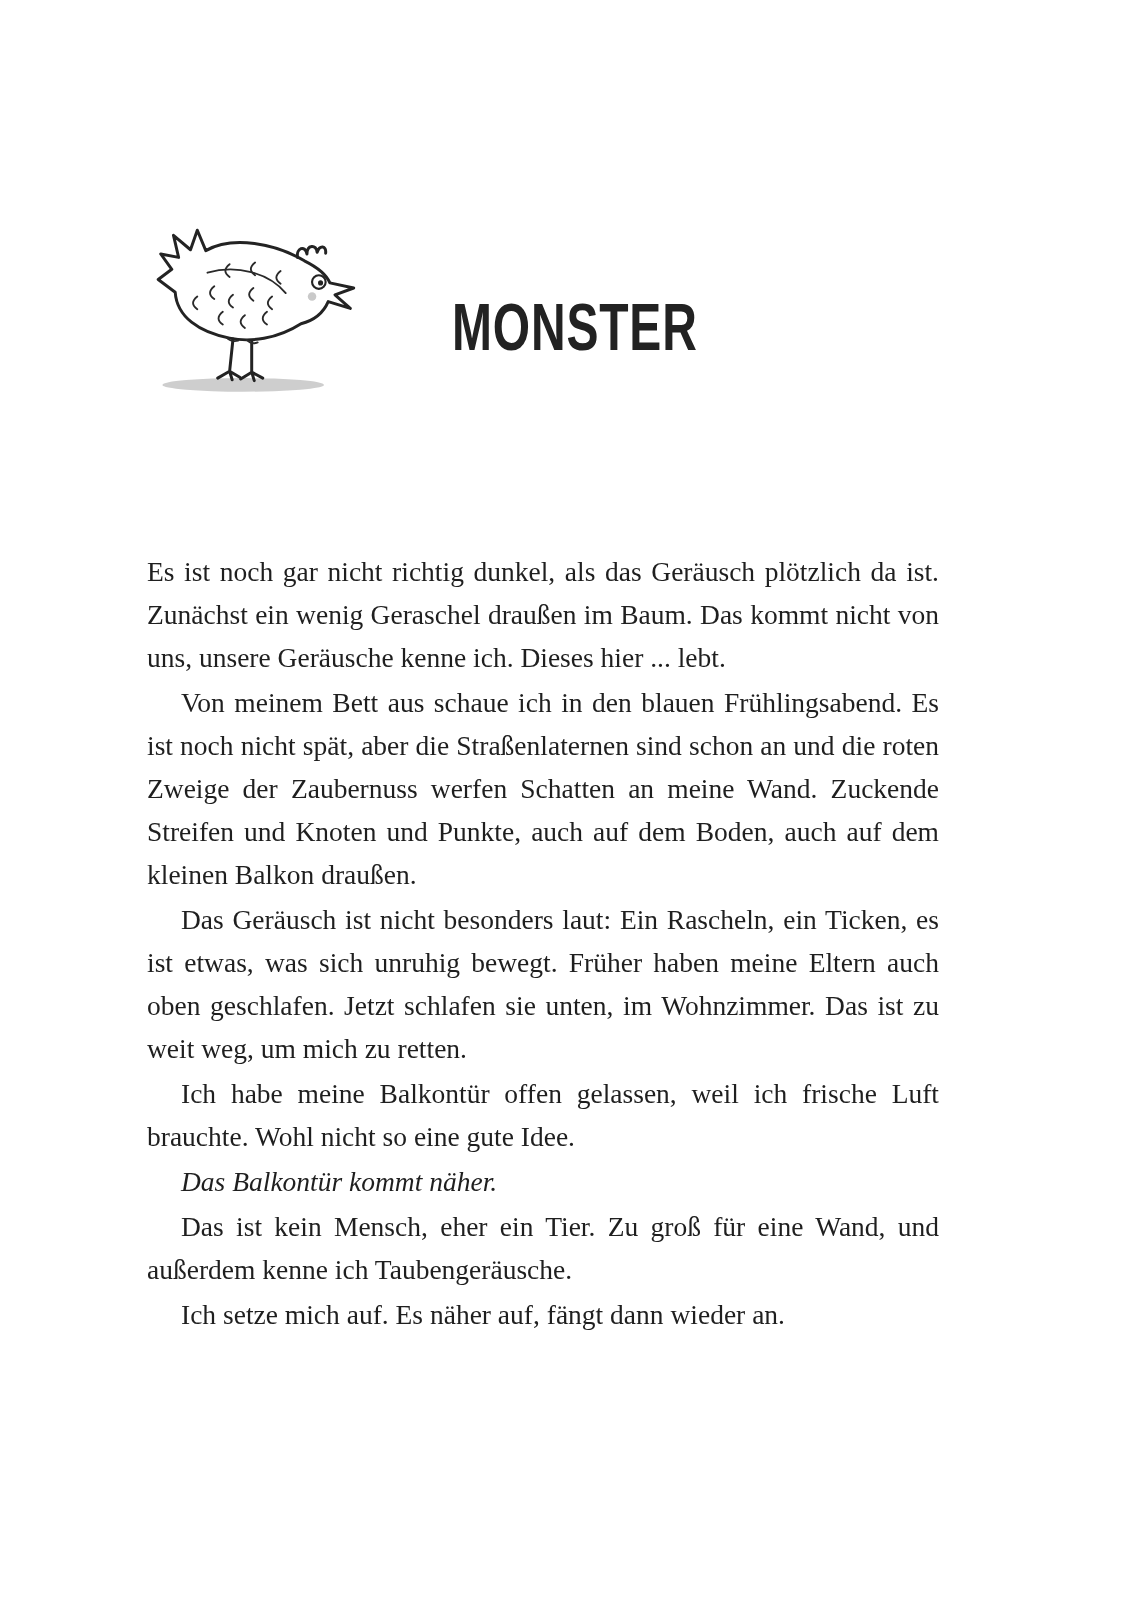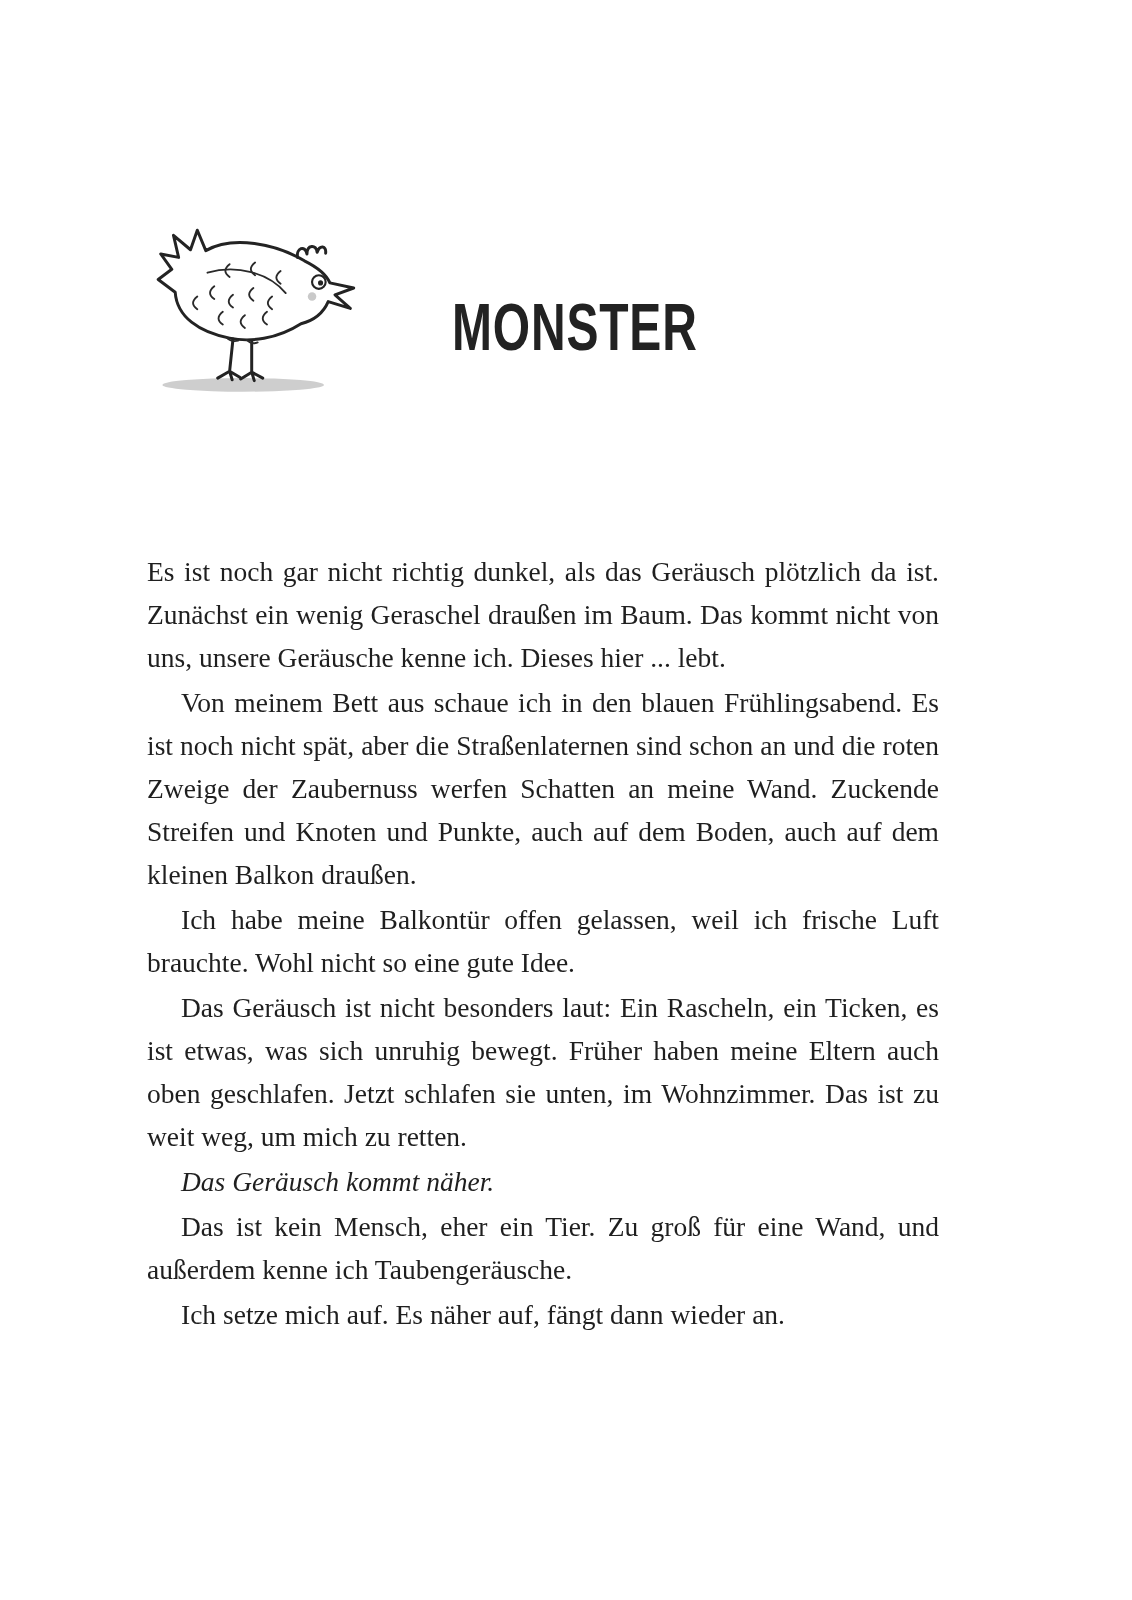--- a/index.html
+++ b/index.html
@@ -140,22 +140,22 @@
 
       <path class="feather" d="M 92 148 q 6 6 14 4 M 116 151 q 6 6 13 3"></path>
     </svg>
   </div>
 
   <div class="chapter-title">MONSTER</div>
 
   <div class="text-block">
     <p>Es ist noch gar nicht richtig dunkel, als das Geräusch plötzlich da ist. Zunächst ein wenig Geraschel draußen im Baum. Das kommt nicht von uns, unsere Geräusche kenne ich. Dieses hier ... lebt.</p>
     <p class="indent">Von meinem Bett aus schaue ich in den blauen Frühlingsabend. Es ist noch nicht spät, aber die Straßenlaternen sind schon an und die roten Zweige der Zaubernuss werfen Schatten an meine Wand. Zuckende Streifen und Knoten und Punkte, auch auf dem Boden, auch auf dem kleinen Balkon draußen.</p>
+    <p class="indent">Das Geräusch ist nicht besonders laut: Ein Rascheln, ein Ticken, es ist etwas, was sich unruhig bewegt. Früher haben meine Eltern auch oben geschlafen. Jetzt schlafen sie unten, im Wohnzimmer. Das ist zu weit weg, um mich zu retten.</p>
     <p class="indent">Ich habe meine Balkontür offen gelassen, weil ich frische Luft brauchte. Wohl nicht so eine gute Idee.</p>
-    <p class="indent">Das Geräusch ist nicht besonders laut: Ein Rascheln, ein Ticken, es ist etwas, was sich unruhig bewegt. Früher haben meine Eltern auch oben geschlafen. Jetzt schlafen sie unten, im Wohnzimmer. Das ist zu weit weg, um mich zu retten.</p>
-    <p class="indent italic">Das Geräusch kommt näher.</p>
+    <p class="indent italic">Das Balkontür kommt näher.</p>
     <p class="indent">Das ist kein Mensch, eher ein Tier. Zu groß für eine Wand, und außerdem kenne ich Taubengeräusche.</p>
     <p class="indent">Ich setze mich auf. Es näher auf, fängt dann wieder an.</p>
   </div>
 
   <div class="page-number">5</div>
 
 </div>
 
 </body></html>

